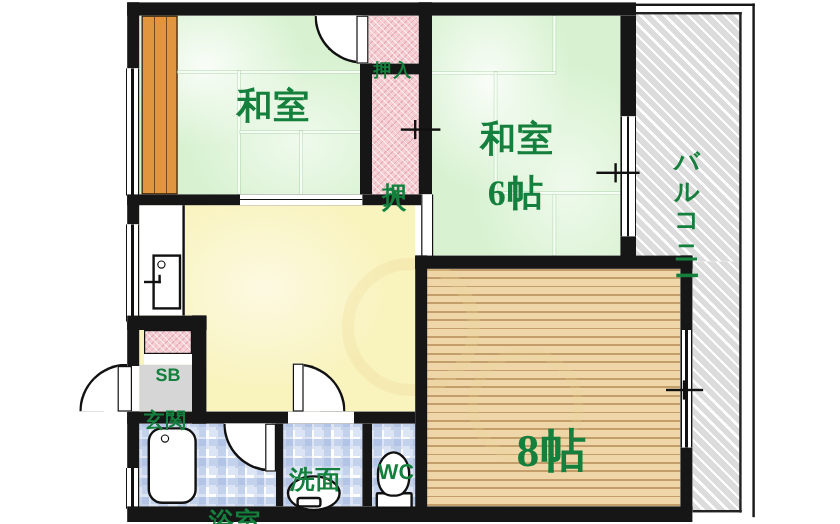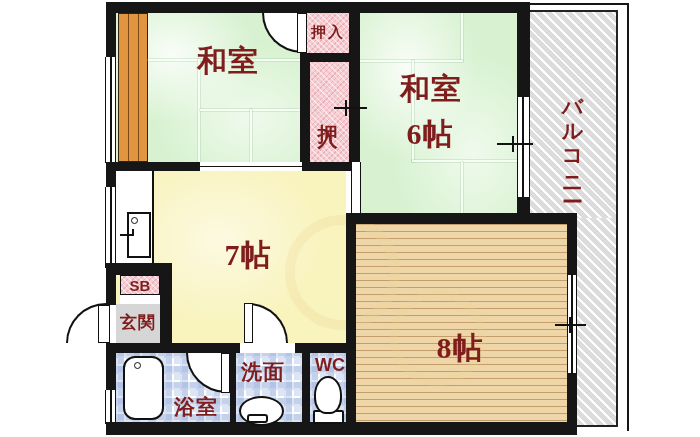--- a/index.html
+++ b/index.html
@@ -46,22 +46,22 @@
     background-image:linear-gradient(180deg,transparent 0 4px,#111 4px 5px,transparent 5px);}
   .slidev{position:absolute;background:#ffffff;border-left:1px solid #111;border-right:1px solid #111;box-sizing:border-box;}
   .leaf{position:absolute;background:#ffffff;border:1.5px solid #111;box-sizing:border-box;}
   .arc{position:absolute;background:#ffffff;box-sizing:border-box;}
   .arc.bl{border-left:2px solid #111;border-bottom:2px solid #111;border-bottom-left-radius:100%;}
   .arc.tl{border-left:2px solid #111;border-top:2px solid #111;border-top-left-radius:100%;}
   .arc.tr{border-right:2px solid #111;border-top:2px solid #111;border-top-right-radius:100%;}
   .wline{position:absolute;background:#f6fff4;box-shadow:0 0 0 .5px rgba(140,190,140,.5);}
   .cross{position:absolute;background:#111;}
   .fixt{position:absolute;background:#ffffff;border:2px solid #111;box-sizing:border-box;}
-  .lbl{position:absolute;transform:translate(-50%,-50%);color:#7f1d1d;font-weight:600;
-       white-space:nowrap;line-height:1;letter-spacing:1px;}
+  .lbl{position:absolute;transform:translate(-50%,-50%);color:#15803d;font-weight:600;
+       white-space:nowrap;line-height:1;letter-spacing:1px;margin-top:28px;}
   .lbl.sans{font-family:"Liberation Sans","DejaVu Sans",sans-serif;font-weight:700;letter-spacing:0;}
   .lbl.vert{writing-mode:vertical-rl;letter-spacing:3px;}
   .wm{position:absolute;border-radius:50%;pointer-events:none;}
   .orange{position:absolute;background-color:var(--engawa-orange);border:1px solid #33230e;box-sizing:border-box;
     background-image:linear-gradient(90deg,transparent 0 9px,#7a4a1a 9px 10px,transparent 10px 19px,#7a4a1a 19px 20px,transparent 20px);}
 </style>
 </head>
 <body>
 
 <div id="plan">
@@ -167,21 +167,20 @@
   <div class="cross" style="left:512px;top:136px;width:2px;height:16px;"></div>
   <div class="cross" style="left:555px;top:324px;width:31px;height:2px;"></div>
   <div class="cross" style="left:569px;top:317px;width:2px;height:16px;"></div>
 
   <div class="lbl" style="left:228px;top:61px;font-size:30px;">和室</div>
   <div class="lbl" style="left:328px;top:32px;font-size:15px;letter-spacing:2px;">押入</div>
   <div class="lbl vert" style="left:328px;top:111px;font-size:20px;">押入</div>
   <div class="lbl" style="left:431px;top:89px;font-size:30px;">和室</div>
   <div class="lbl" style="left:430px;top:134px;font-size:30px;">6帖</div>
   <div class="lbl vert" style="left:572px;top:138px;font-size:21px;">バルコニー</div>
-  <div class="lbl" style="left:248px;top:255px;font-size:30px;">7帖</div>
-  <div class="lbl" style="left:460px;top:348px;font-size:30px;">8帖</div>
+  <div class="lbl" style="left:460px;top:348px;font-size:38px;">8帖</div>
   <div class="lbl sans" style="left:140px;top:285px;font-size:15px;">SB</div>
   <div class="lbl" style="left:138px;top:322px;font-size:17px;">玄関</div>
   <div class="lbl" style="left:196px;top:407px;font-size:21px;">浴室</div>
   <div class="lbl" style="left:263px;top:372px;font-size:21px;">洗面</div>
   <div class="lbl sans" style="left:330px;top:365px;font-size:18px;">WC</div>
 
 </div>
 
 </body></html>

